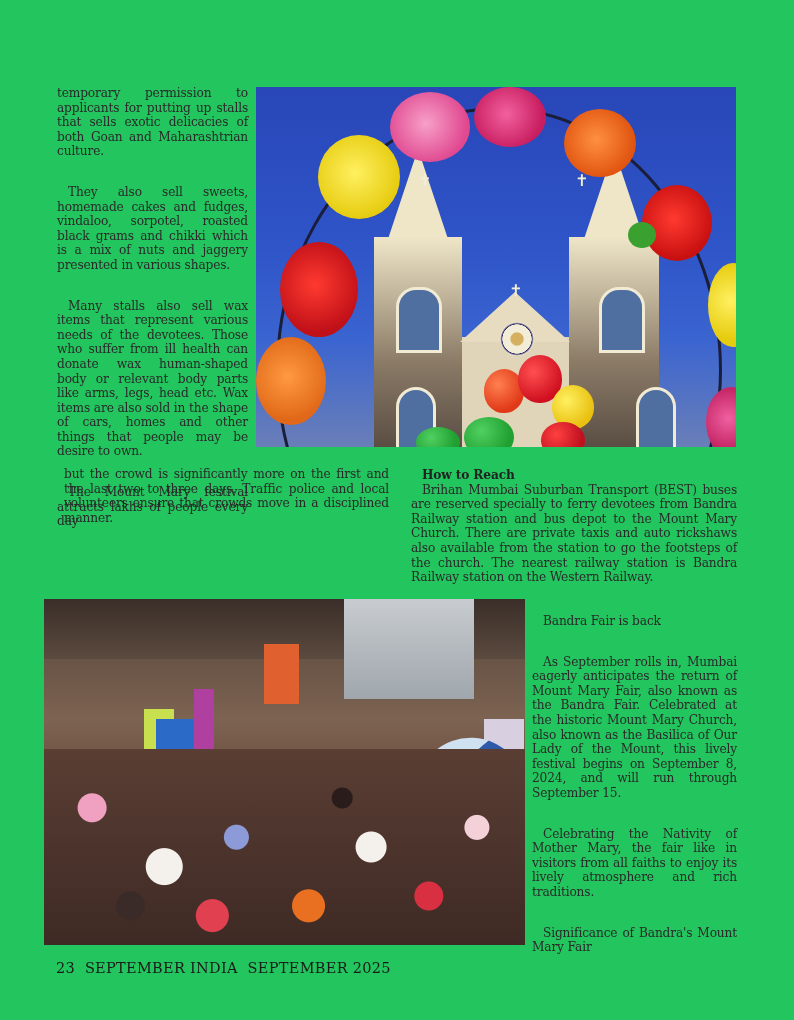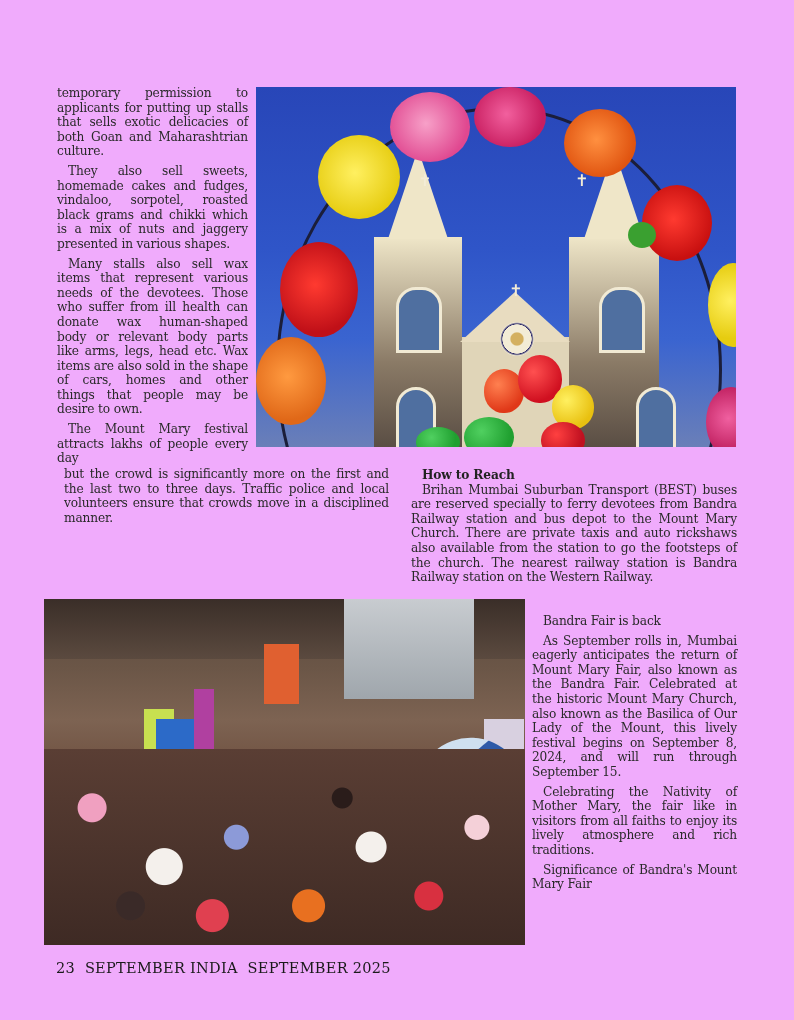--- a/index.html
+++ b/index.html
@@ -1,28 +1,28 @@
 <!DOCTYPE html>
 <html><head>
   <meta charset="utf-8">
   <style>
     html, body { margin: 0; padding: 0; background: #ffffff; }
     body { width: 794px; height: 1020px; position: relative; overflow: hidden; }
-    .page { position: absolute; left: 0; top: 0; width: 794px; height: 1020px; background: #f0abfc; }
+    .page { position: absolute; left: 0; top: 0; width: 794px; height: 1020px; background: #22c55e; }
     .txt {
       position: absolute;
       font-family: "DejaVu Serif", "Liberation Serif", serif;
       font-size: 12.2px;
       line-height: 14.6px;
       color: #2a2a2a;
       text-align: justify;
       letter-spacing: -0.15px;
     }
     .txt p { margin: 0; }
-    .txt p.gap { margin-top: 5px; }
+    .txt p.gap { margin-top: 26px; }
     .ind { text-indent: 11px; }
     .bold { font-weight: bold; }
 
     
     .photo-church {
       position: absolute; left: 256px; top: 87px; width: 480px; height: 360px;
       overflow: hidden;
       background: linear-gradient(180deg, #2846b8 0%, #2f55c8 45%, #3a64d0 70%, #6a7fb8 100%);
     }
     .church-body { position: absolute; left: 105px; top: 175px; width: 280px; height: 185px; background: #d9cfb0; }

